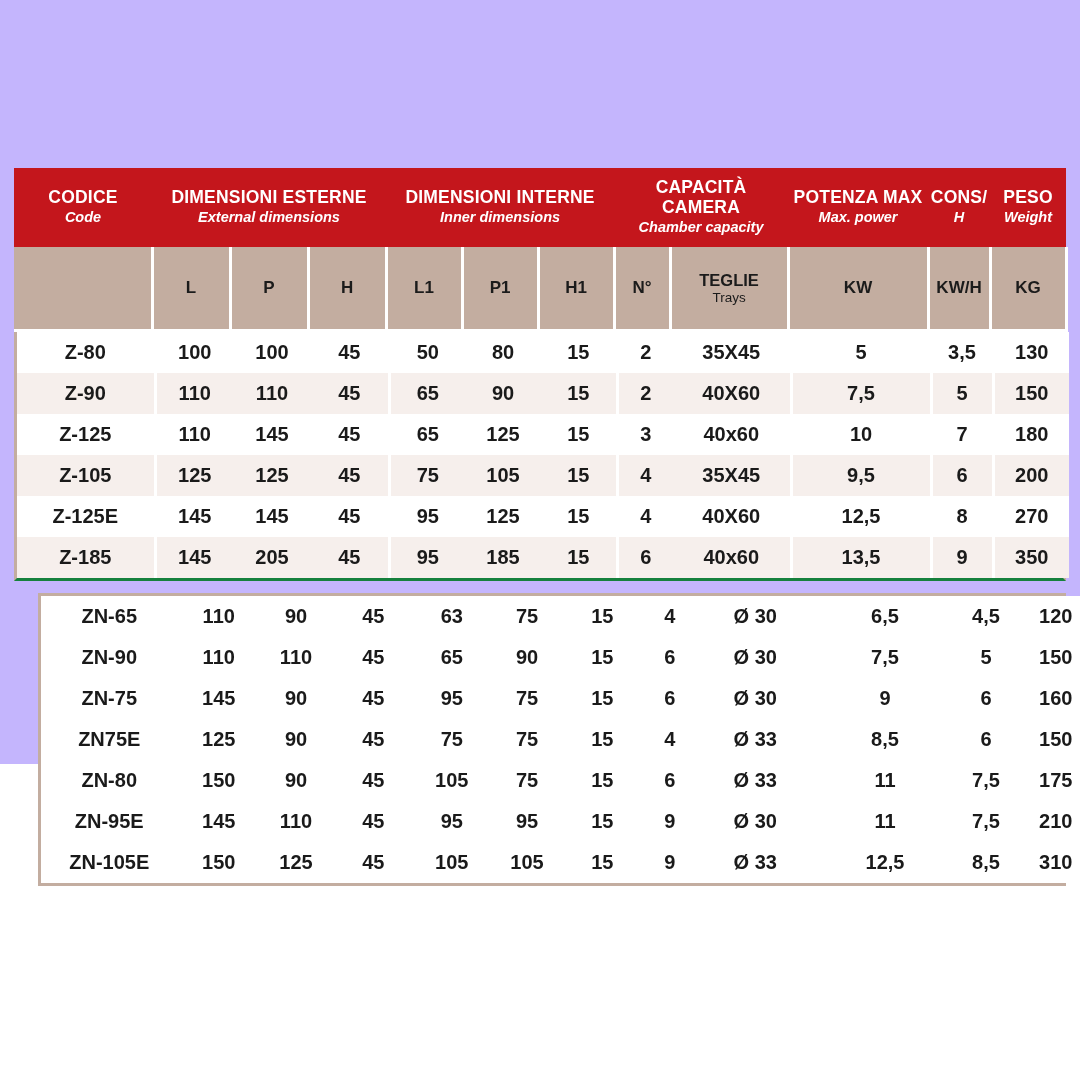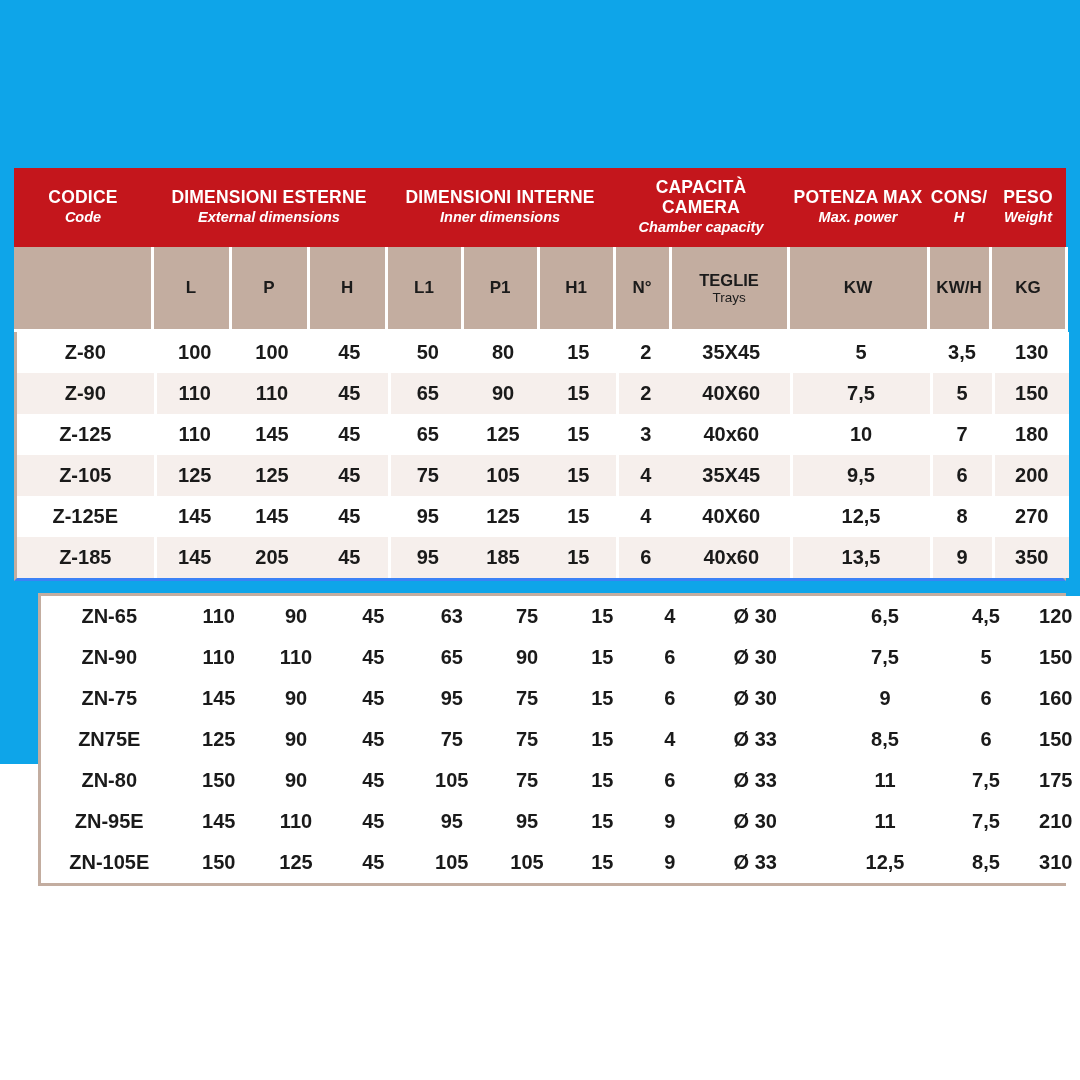--- a/index.html
+++ b/index.html
@@ -7,21 +7,21 @@
     padding: 0;
     background: #ffffff;
     width: 1080px;
     height: 1080px;
     font-family: "Liberation Sans", sans-serif;
   }
   #page {
     position: relative;
     width: 1080px;
     height: 764px;
-    background: #0ea5e9;
+    background: #c4b5fd;
     box-sizing: border-box;
   }
   .table-wrap {
     position: absolute;
     left: 14px;
     top: 168px;
     width: 1052px;
   }
   table.spec {
     border-collapse: collapse;
@@ -108,21 +108,21 @@
   tr.r-odd td { background: #ffffff; }
   tr.r-even td { background: #f6efec; }
 
   
   td.sep-left { border-left: 3px solid #ffffff; }
 
   
   .block1-frame {
     border-left: 3px solid #c3ada0;
     border-right: 3px solid #c3ada0;
-    border-bottom: 3px solid #3b82f6;
+    border-bottom: 3px solid #15803d;
   }
   .block2-frame {
     border: 3px solid #c3ada0;
     margin-top: 12px;
     margin-left: 24px;
   }
   .block2 td.cell, .block2 td.code-cell { background: #ffffff; }
 </style>
 </head>
 <body>

